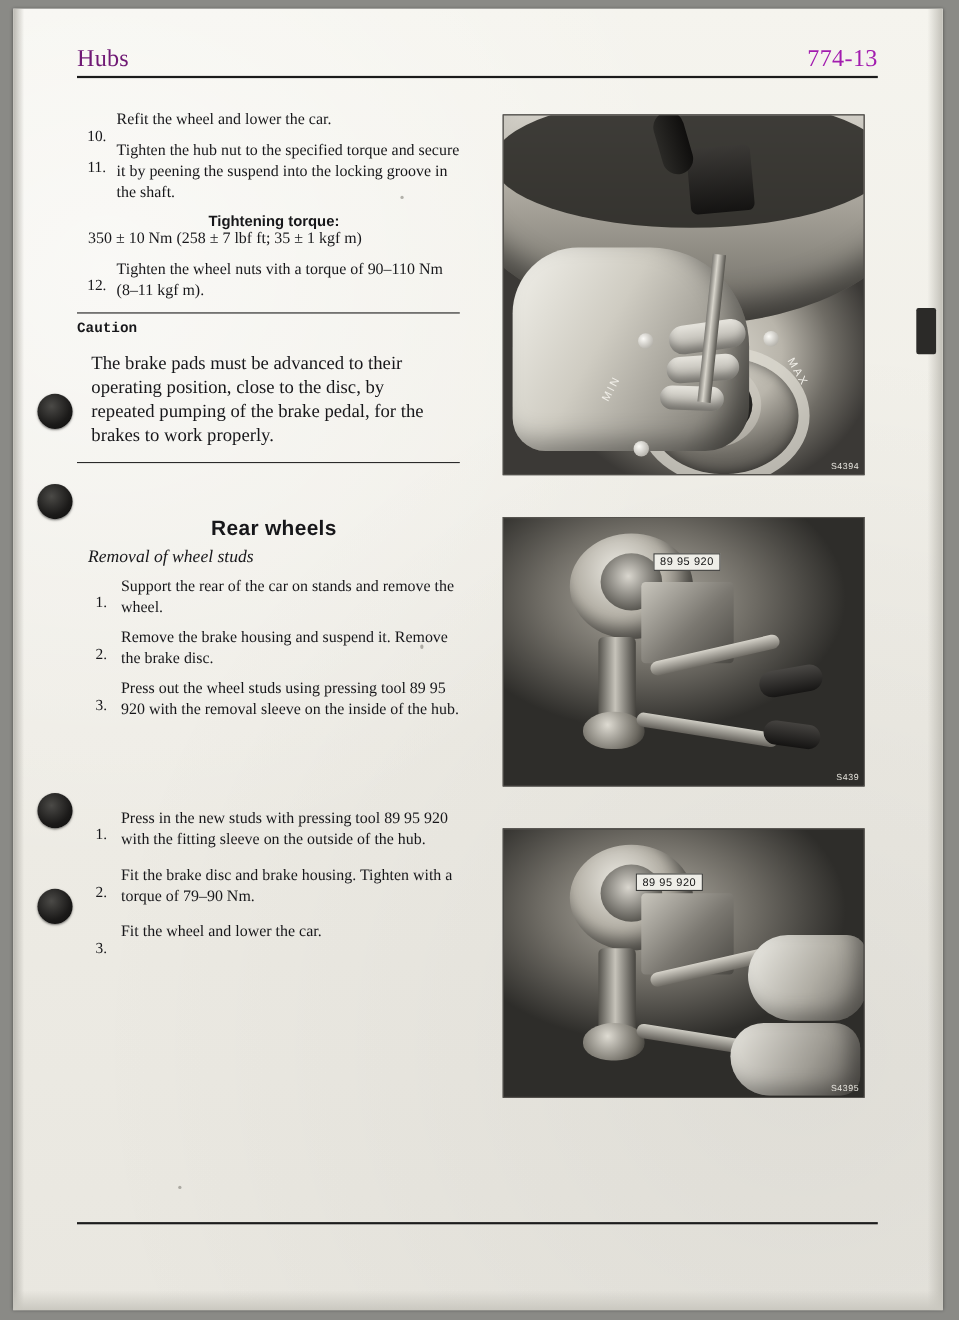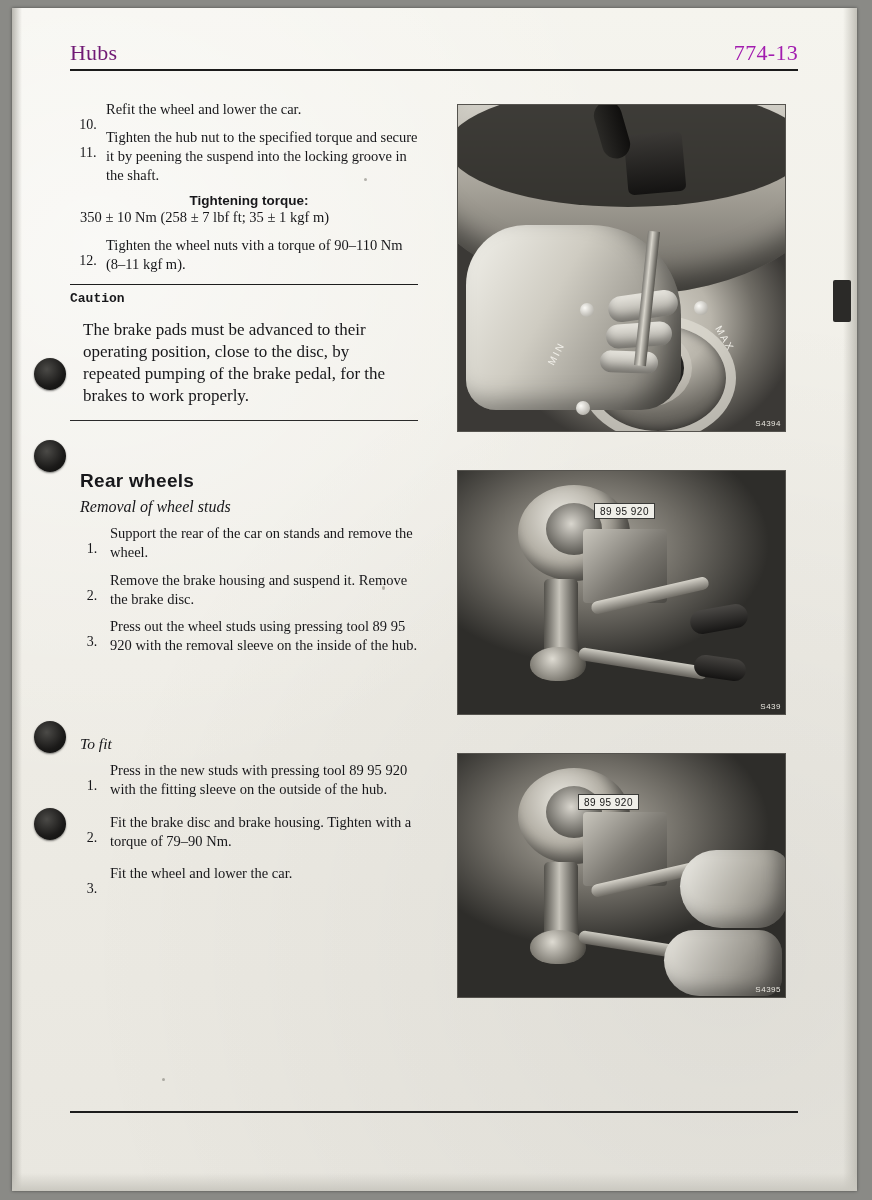--- a/index.html
+++ b/index.html
@@ -130,20 +130,21 @@
     line-height: 1.30;
     margin: 13px;
   }
 
   .sect-title {
     font-family: "Liberation Sans", sans-serif;
     font-weight: bold;
     font-size: 19px;
     margin: 0 0 6px 10px;
     letter-spacing: .3px;
+    text-align: center;
   }
   .sub-title {
     font-style: italic;
     font-size: 16px;
     margin: 0 0 8px 10px;
   }
   .sub-title.small { font-size: 15.5px; }
 
   .block-rear { position: absolute; left: 0; top: 370px; width: 348px; }
   .block-tofit { position: absolute; left: 0; top: 635px; width: 348px; }
@@ -460,21 +461,20 @@
           <span>Remove the brake housing and suspend it. Remove the brake disc.</span>
         </li>
         <li>
           <span class="num">3.</span>
           <span>Press out the wheel studs using pressing tool 89 95 920 with the removal sleeve on the inside of the hub.</span>
         </li>
       </ol>
     </div>
 
     <div class="block-tofit">
-      <div class="sub-title small">To fit</div>
       <ol class="steps indent2">
         <li style="margin-bottom:14px;">
           <span class="num">1.</span>
           <span>Press in the new studs with pressing tool 89 95 920 with the fitting sleeve on the outside of the hub.</span>
         </li>
         <li style="margin-bottom:14px;">
           <span class="num">2.</span>
           <span>Fit the brake disc and brake housing. Tighten with a torque of 79–90 Nm.</span>
         </li>
         <li>

